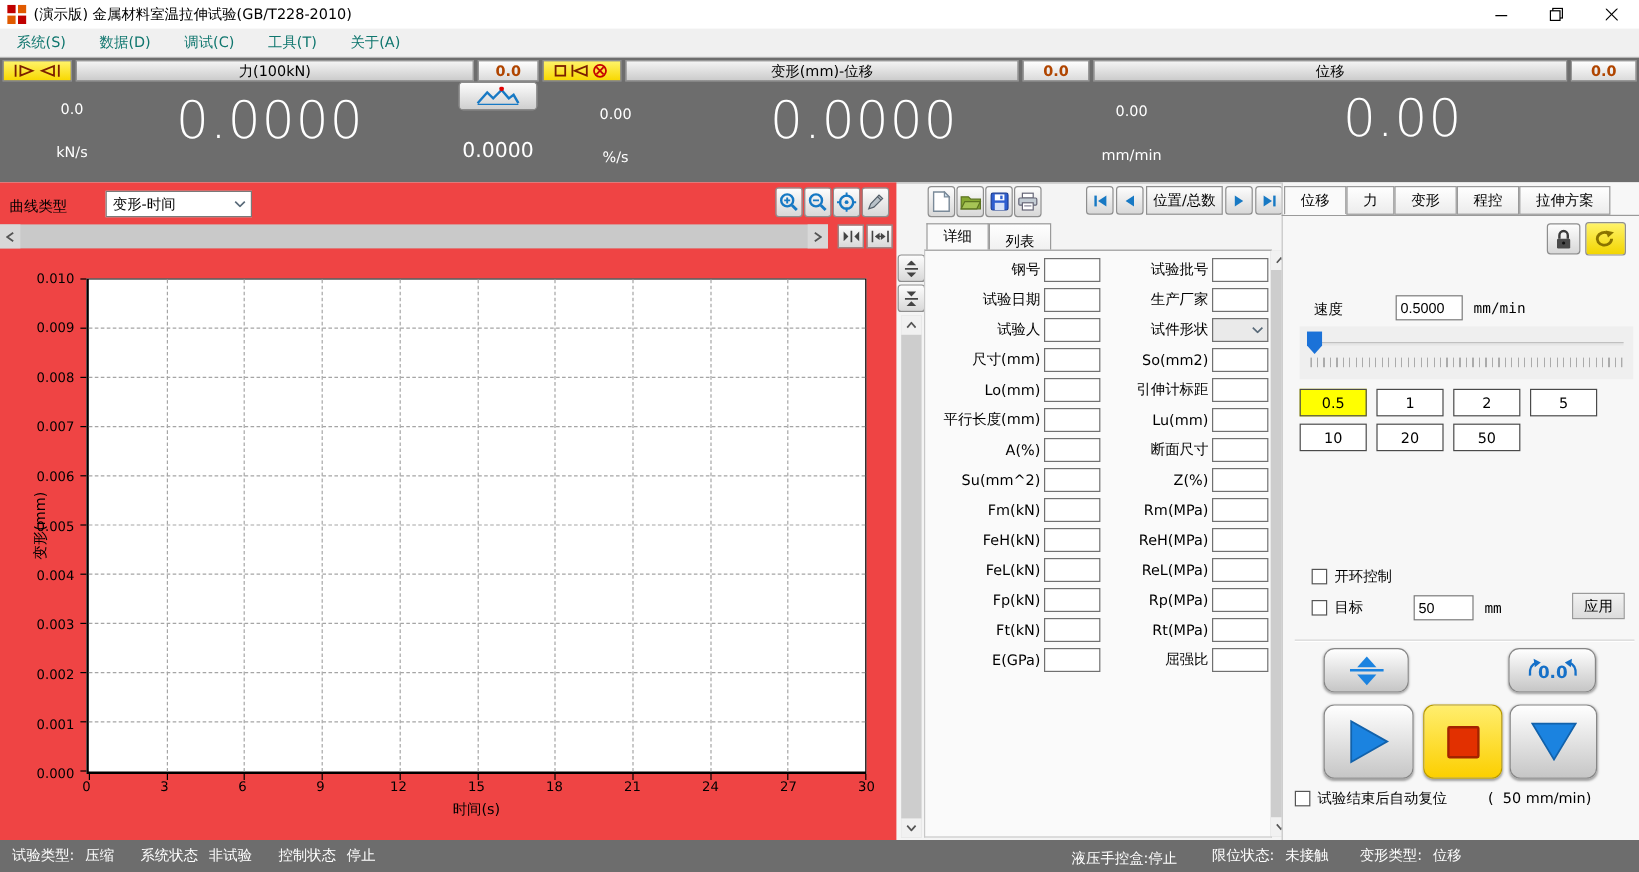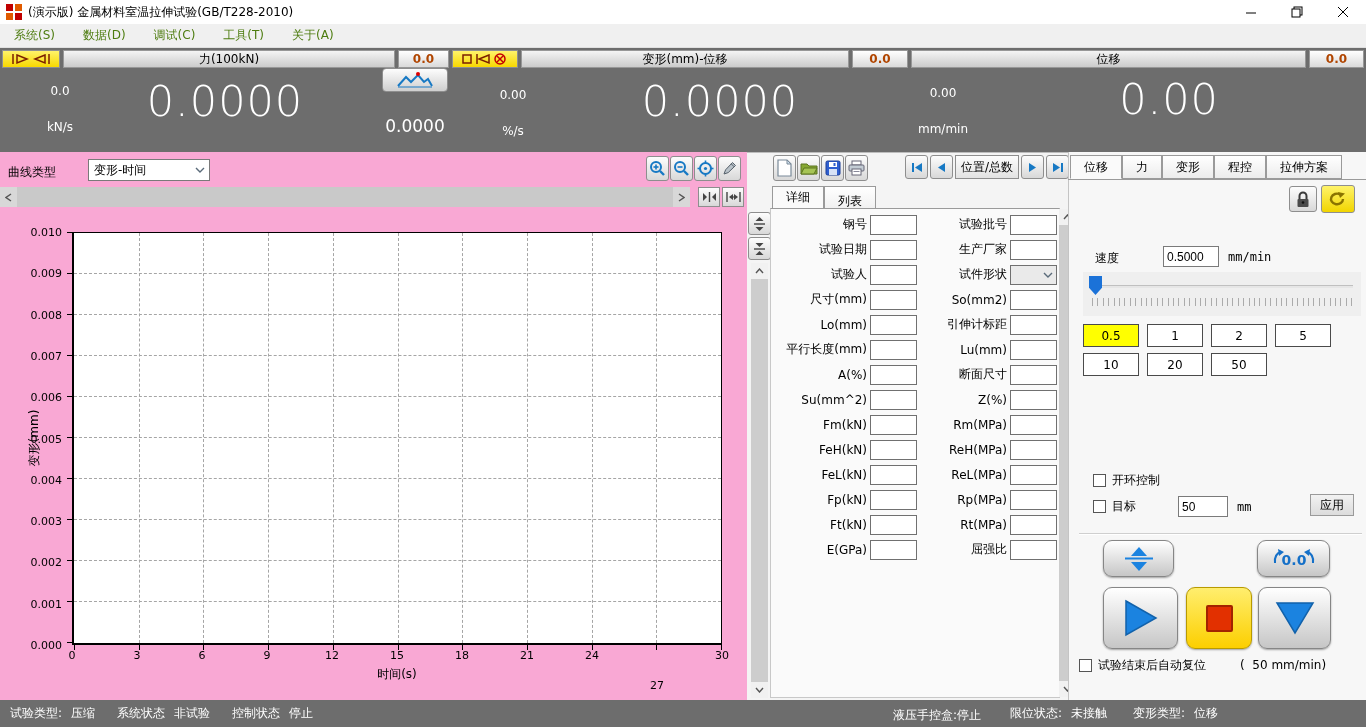--- a/index.html
+++ b/index.html
@@ -9,36 +9,36 @@
 
   
   #titlebar { position:absolute; left:0; top:0; width:1366px; height:24px; background:#ffffff; display:flex; align-items:center; }
   #app-icon { width:16px; height:16px; margin:0 6px 0 6px; }
   #win-title { font-size:12px; color:#000; }
   #win-btns { margin-left:auto; display:flex; height:24px; }
   .winbtn { width:46px; height:24px; display:flex; align-items:center; justify-content:center; }
 
   
   #menubar { position:absolute; left:0; top:24px; width:1366px; height:24px; background:#f0f0f0; display:flex; align-items:center; border-bottom:1px solid #e0e0e0; }
-  .menu-item { padding:0 14px; height:24px; display:flex; align-items:center; color:#4d7c0f; }
+  .menu-item { padding:0 14px; height:24px; display:flex; align-items:center; color:#0f766e; }
 
   
   #header { position:absolute; left:0; top:48px; width:1366px; height:104px; background:#6d6d6d; }
   #hstrip { position:absolute; left:2px; top:2px; width:1362px; height:18px; display:flex; gap:3px; }
   .hbar { background:linear-gradient(#f4f4f4,#cbcbcb); border:1px solid #979797; color:#000; font-size:12px; display:flex; align-items:center; justify-content:center; }
   .hval { background:linear-gradient(#ffffff,#dadada); border:1px solid #979797; color:#b04500; font-weight:bold; font-size:12px; display:flex; align-items:center; justify-content:center; }
   .ybtn { background:linear-gradient(#fff36a,#f8d800); border:1px solid #8f8f8f; display:flex; align-items:center; justify-content:center; }
   .rate { position:absolute; text-align:center; color:#fff; font-size:12px; }
   .bigval { position:absolute; color:#fff; font-size:43px; font-weight:200; text-align:center; letter-spacing:1px; line-height:50px; }
   #peak-btn { position:absolute; left:382px; top:20px; width:66px; height:24px; background:linear-gradient(#fdfdfd,#cfcfcf); border:1px solid #8e8e8e; border-radius:4px; display:flex; align-items:center; justify-content:center; }
   #peak-val { position:absolute; left:372px; top:68px; width:86px; text-align:center; color:#fff; font-size:17px; }
 
   
   #main { position:absolute; left:0; top:152px; width:1366px; height:548px; background:#f4f4f4; border-top:1px solid #bdbdbd; }
-  #chart-region { position:absolute; left:0; top:152px; width:747px; height:548px; background:#f9a8d4; }
+  #chart-region { position:absolute; left:0; top:152px; width:747px; height:548px; background:#ef4444; }
 
   .tbtn { background:linear-gradient(#fdfdfd,#d8d8d8); border:1px solid #8e8e8e; border-radius:3px; display:flex; align-items:center; justify-content:center; }
 
   #curve-label { position:absolute; left:8px; top:12px; color:#000; }
   #curve-select { position:absolute; left:88px; top:7px; width:122px; height:22px; background:#fff; border:1px solid #7a7a7a; display:flex; align-items:center; padding-left:5px; }
   #curve-select svg { margin-left:auto; margin-right:4px; }
 
   #chart-toolbar { position:absolute; left:646px; top:4px; display:flex; gap:1px; }
   #chart-toolbar .tbtn { width:23px; height:25px; }
 
@@ -370,21 +370,21 @@
   <div id="xlabels">
       <div class="xl" style="left: 0%;">0</div>
       <div class="xl" style="left: 10%;">3</div>
       <div class="xl" style="left: 20%;">6</div>
       <div class="xl" style="left: 30%;">9</div>
       <div class="xl" style="left: 40%;">12</div>
       <div class="xl" style="left: 50%;">15</div>
       <div class="xl" style="left: 60%; text-align: center;">18</div>
       <div class="xl" style="left: 70%;">21</div>
       <div class="xl" style="left: 80%;">24</div>
-      <div class="xl" style="left: 90%; margin-top: 30px;">27</div>
+      <div class="xl" style="left: 90%;">27</div>
       <div class="xl" style="left: 100%;">30</div>
     </div>
   <div id="ylab">变形(mm)</div>
   <div id="xlab">时间(s)</div>
 </div>
 
 <div id="vstrip-btn1" class="tbtn" style="top:212px">
   <svg width="11" height="14">
       <polygon points="5.5,0 9.5,4 1.5,4" fill="#444"></polygon>
       <line x1="0" y1="7" x2="11" y2="7" stroke="#444" stroke-width="1.4"></line>

